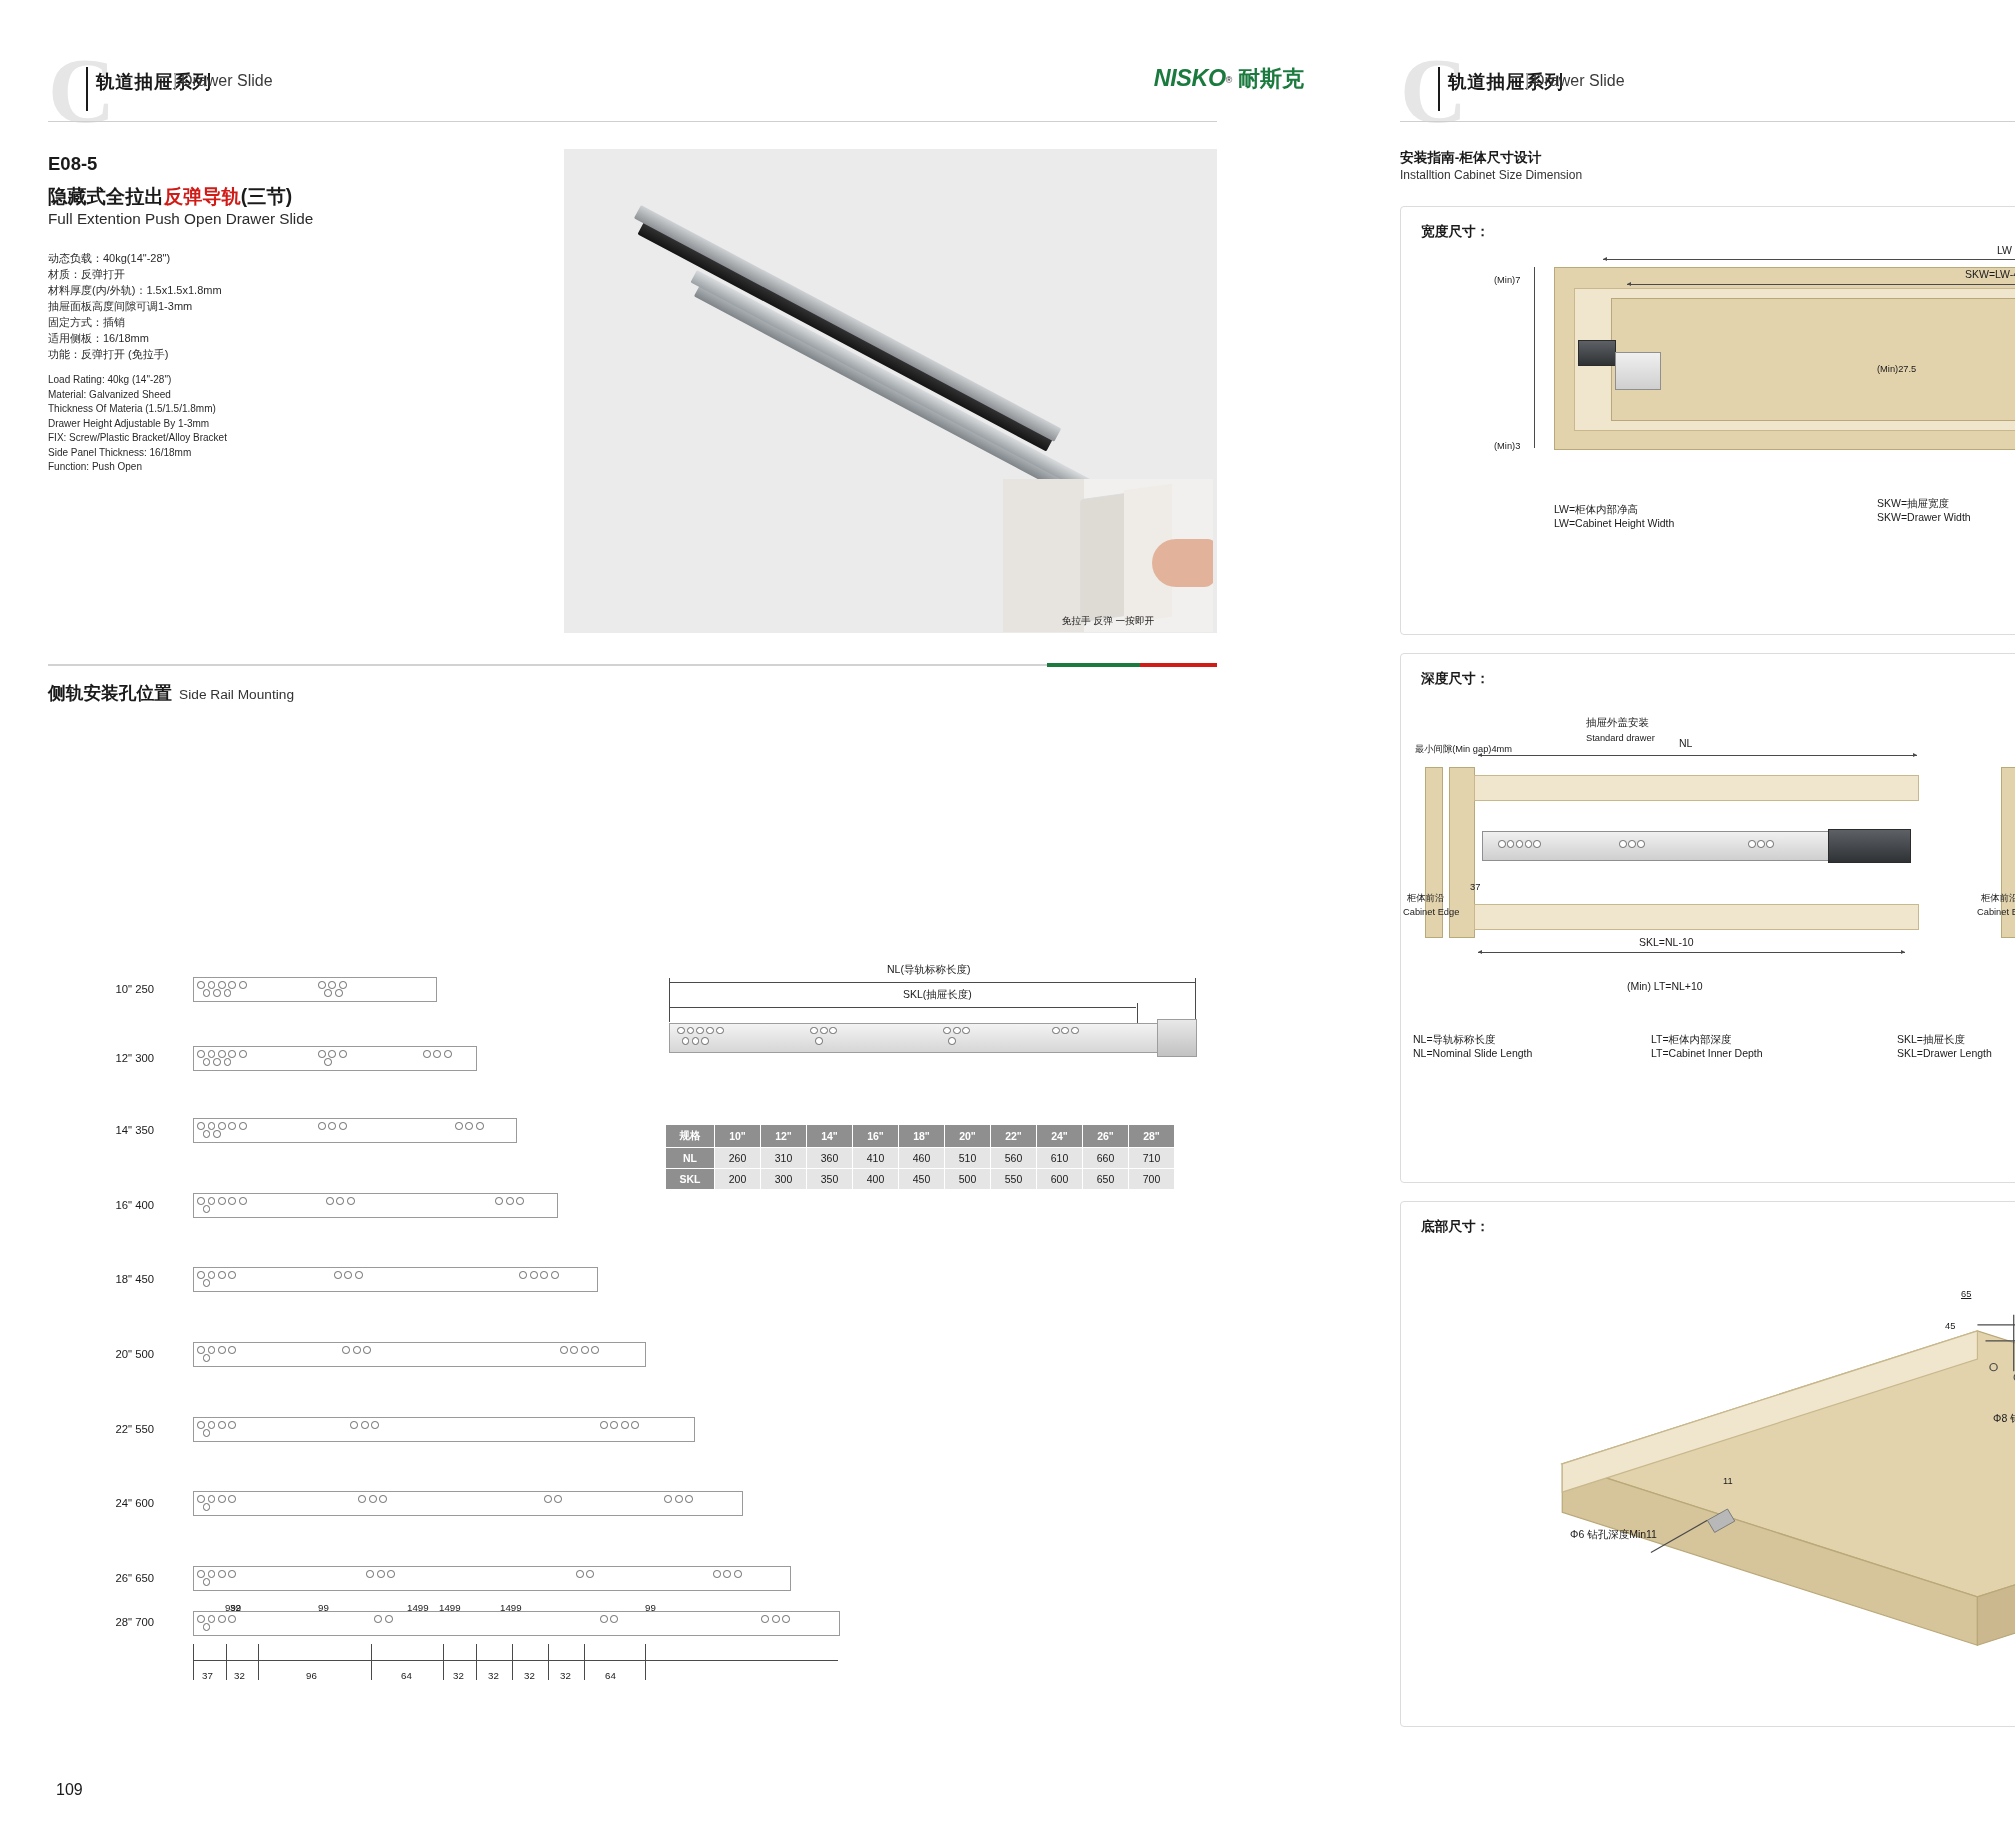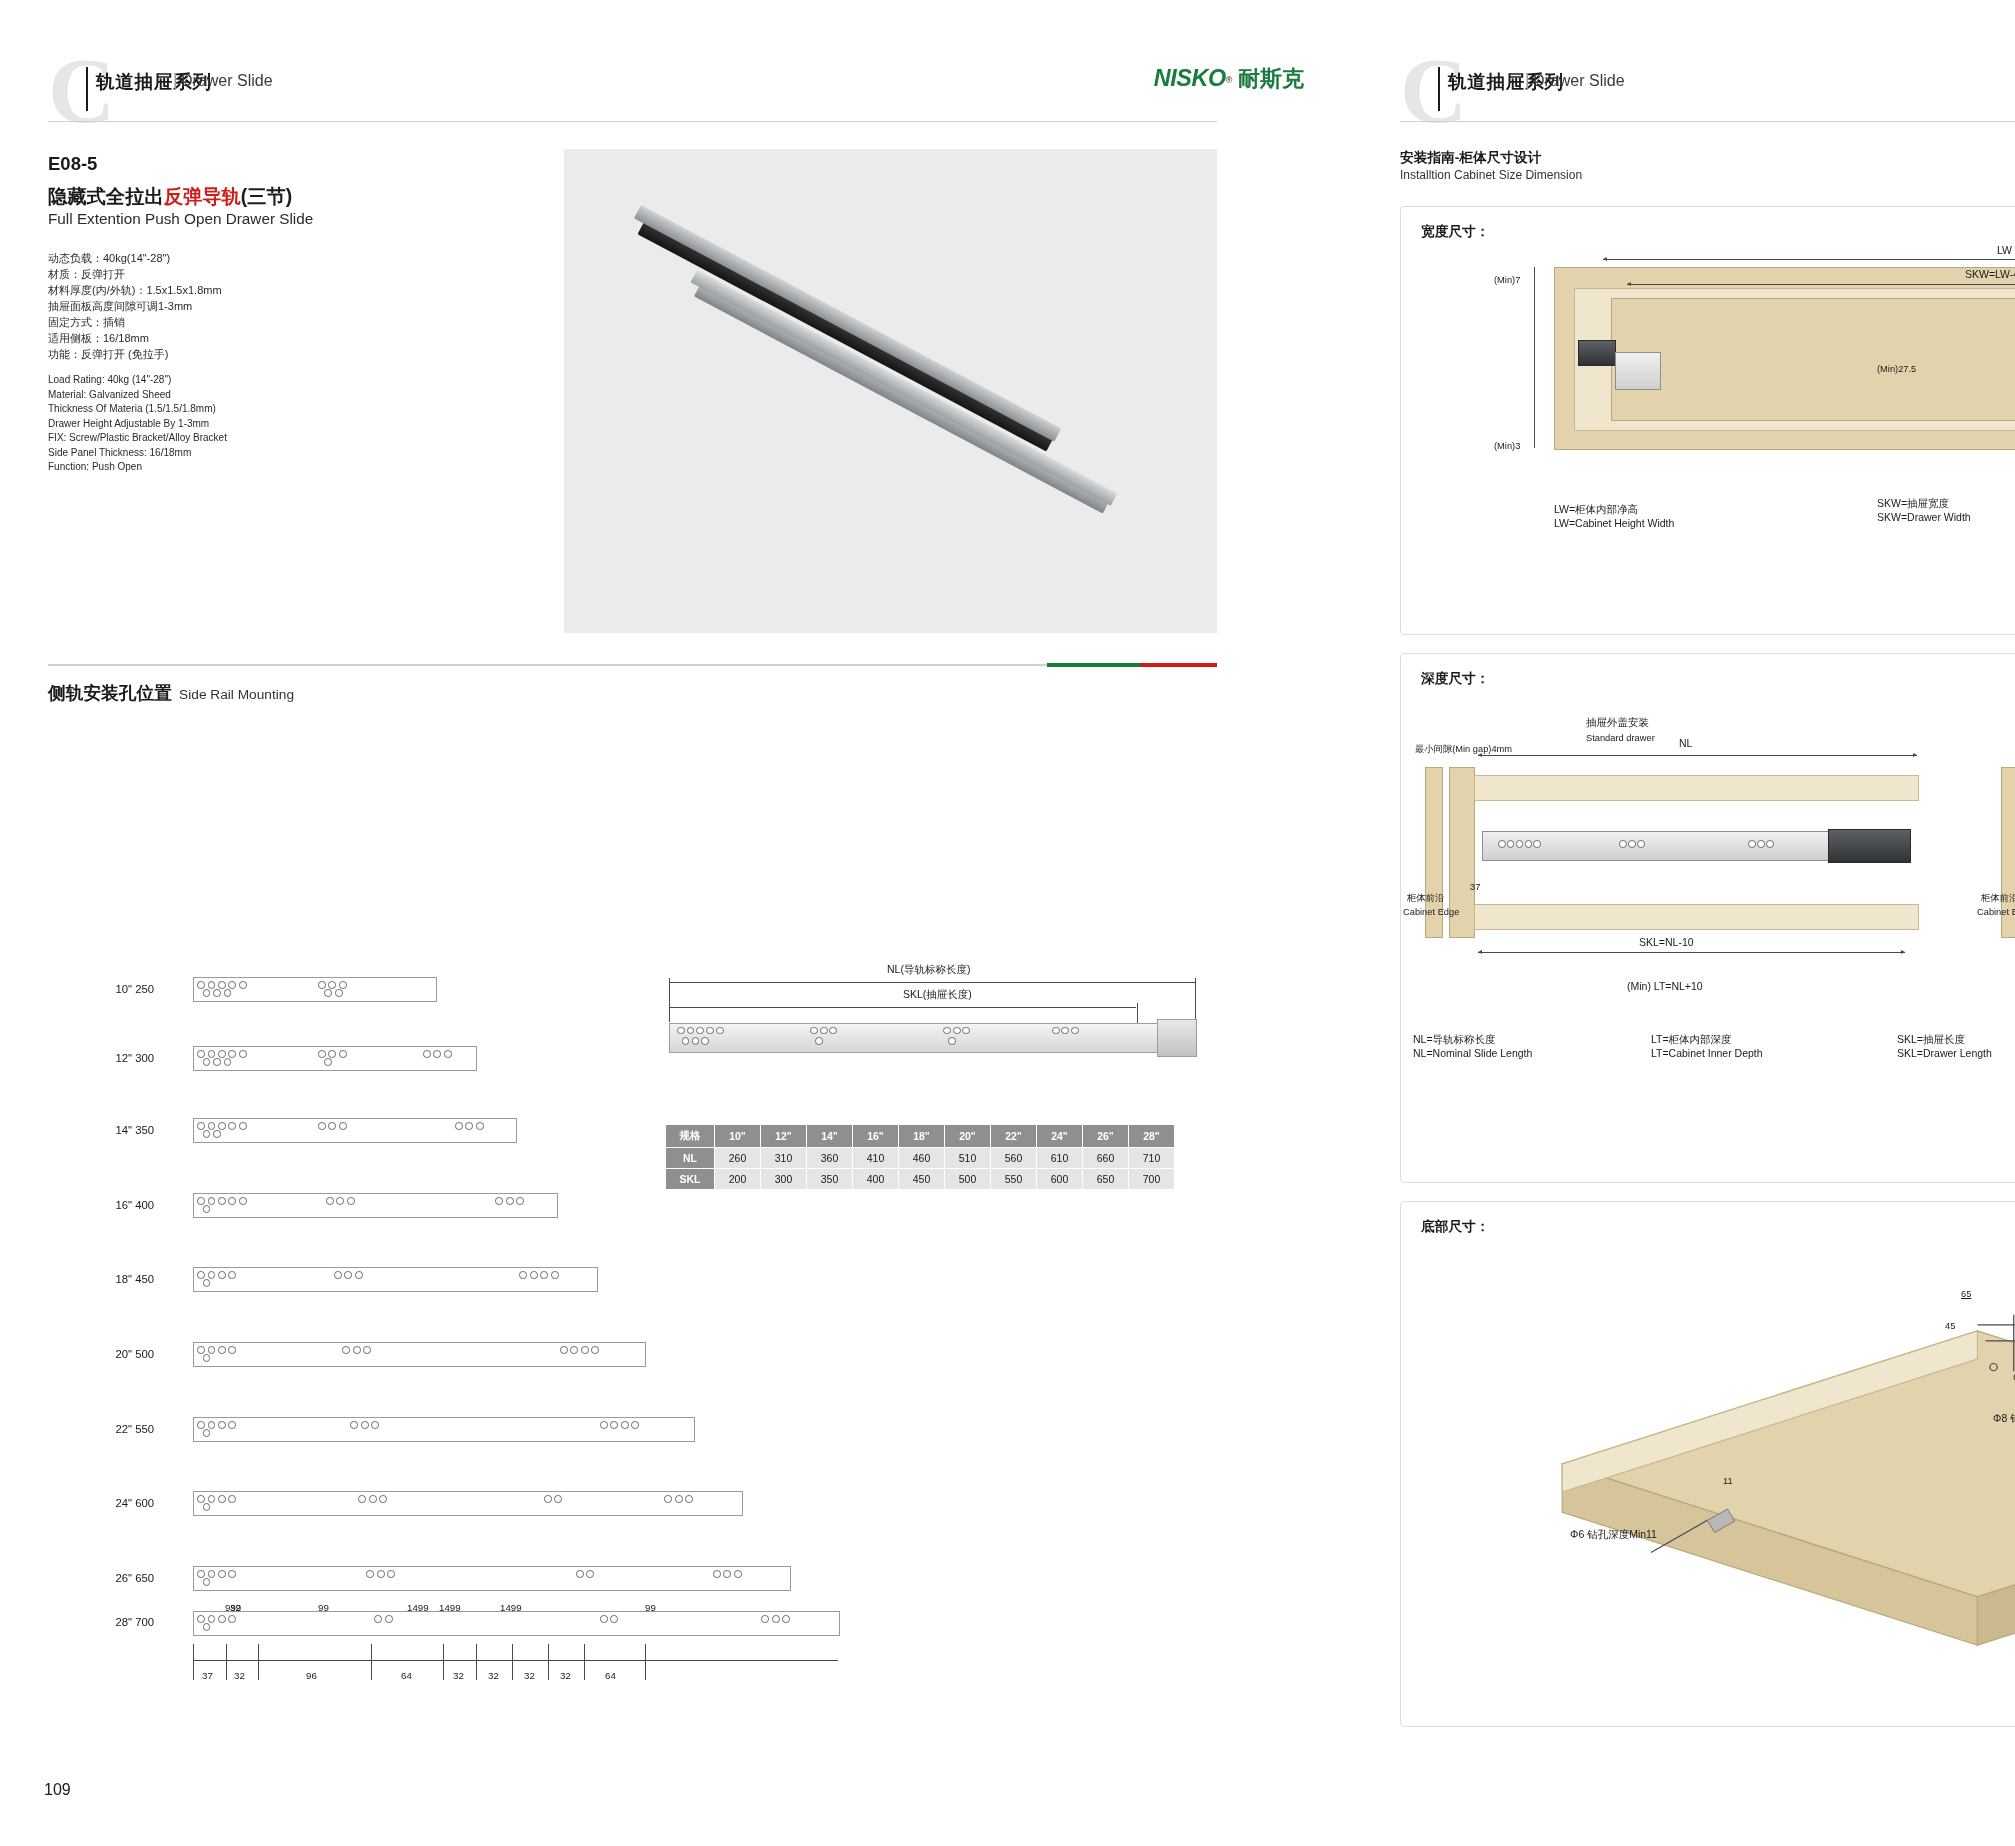--- a/index.html
+++ b/index.html
@@ -131,20 +131,27 @@
       <div>FIX: Screw/Plastic Bracket/Alloy Bracket</div>
       <div>Side Panel Thickness: 16/18mm</div>
       <div>Function: Push Open</div>
     </div>
 
     <div class="photo">
       <div class="slide-img rail-a2"></div>
       <div class="slide-img rail-a"></div>
       <div class="slide-img rail-b2"></div>
       <div class="slide-img rail-b"></div>
+      <div class="inset">
+        <div class="wall"></div>
+        <div class="panel"></div>
+        <div class="panel2"></div>
+        <div class="hand"></div>
+        <div class="cap">免拉手 反弹 一按即开</div>
+      </div>
     </div>
 
     <div class="ruleblk">
       <div class="grey"></div>
       <div class="grn"></div>
       <div class="red"></div>
     </div>
     <div class="sec-hd">
       <span class="c">侧轨安装孔位置</span><span class="e">Side Rail Mounting</span>
     </div>
@@ -427,21 +434,21 @@
         <td class="cell">450</td>
         <td class="cell">500</td>
         <td class="cell">550</td>
         <td class="cell">600</td>
         <td class="cell">650</td>
         <td class="cell">700</td>
       </tr>
     </tbody>
       </table>
 
-    <div class="pgno" style="left:44px;">109</div>
+    <div class="pgno" style="left:56px;">109</div>
   </div>
 
   <div class="sheet right">
 
     <div class="hdr" style="left:48px;width:645px;">
       <div class="cmark">C</div>
       <div class="bar"></div>
       <div class="cn">轨道抽屉系列</div>
       <div class="sep">|</div>
       <div class="en">Drawer Slide</div>

